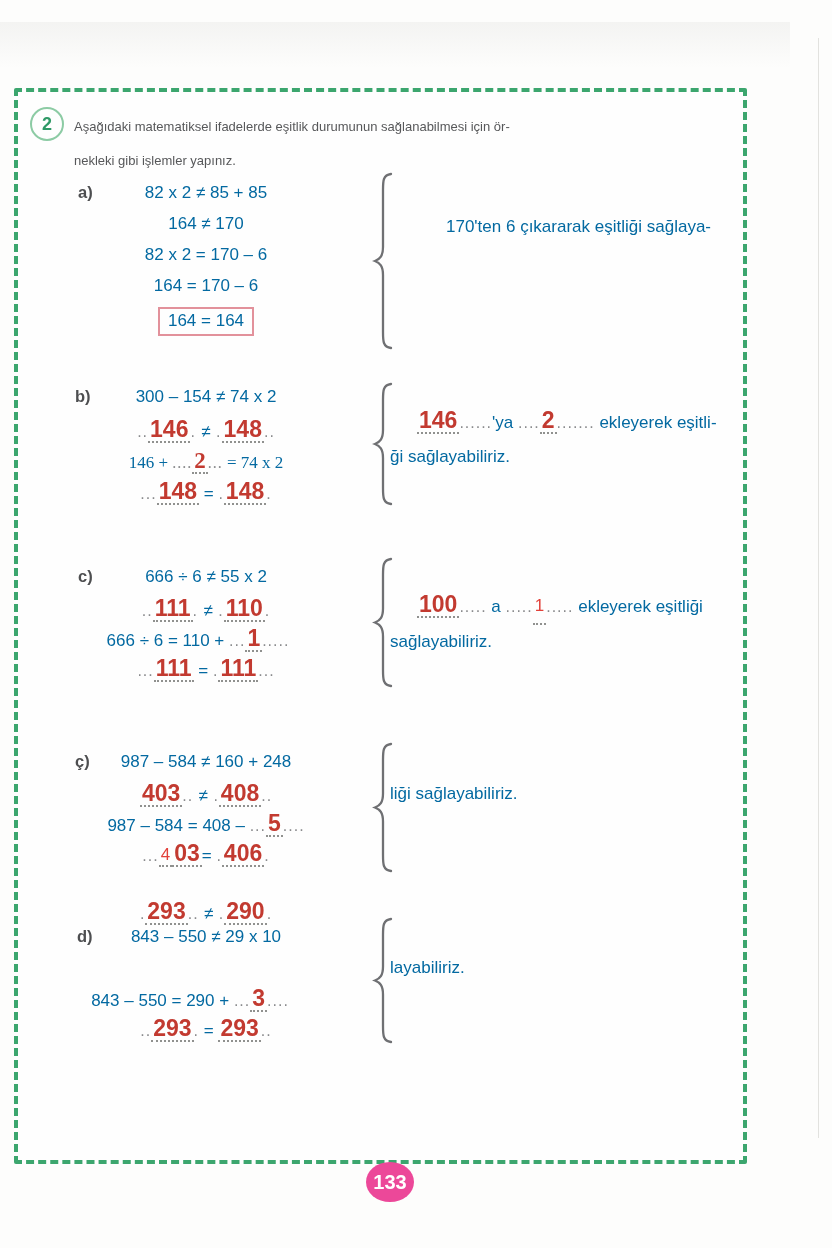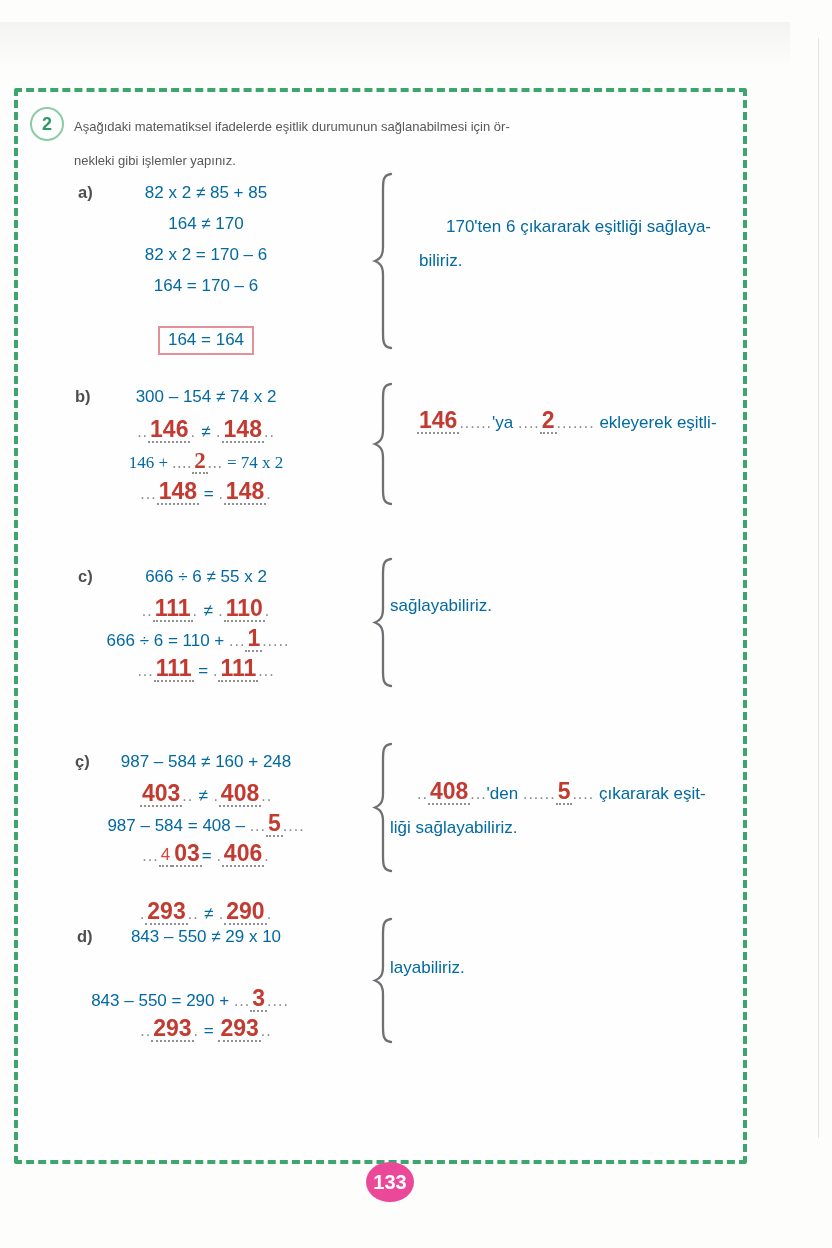--- a/index.html
+++ b/index.html
@@ -79,60 +79,60 @@
     <div>Aşağıdaki matematiksel ifadelerde eşitlik durumunun sağlanabilmesi için ör-</div>
     <div>nekleki gibi işlemler yapınız.</div>
   </div>
 
   <div id="sections">
       <div class="section-label" style="left: 78px; top: 183px;">a)</div>
       <div class="work-line" style="left: 96px; width: 220px; top: 183px;"><span class="print">82 x 2 ≠ 85 + 85</span></div>
       <div class="work-line" style="left: 96px; width: 220px; top: 214px;"><span class="print">164 ≠ 170</span></div>
       <div class="work-line" style="left: 96px; width: 220px; top: 245px;"><span class="print">82 x 2 = 170 – 6</span></div>
       <div class="work-line" style="left: 96px; width: 220px; top: 276px;"><span class="print">164 = 170 – 6</span></div>
-      <div class="work-line" style="left: 96px; width: 220px; top: 307px; margin-top: 19px;"><span class="boxed"><span class="print">164 = 164</span></span></div>
+      <div class="work-line" style="left: 96px; width: 220px; top: 307px;"><span class="boxed"><span class="print">164 = 164</span></span></div>
       <div class="brace" style="left: 372px; top: 172px;"><svg width="24" height="178">
           <path d="M 19 2 C 11 3 11 9 11 18 L 11 75 C 11 84 8 87 3 89 C 8 91 11 94 11 103 L 11 160 C 11 169 11 175 19 176" fill="none" stroke="#6f7073" stroke-width="2.3" stroke-linecap="round"></path>
         </svg></div>
       <div class="expl" style="left: 390px; top: 210px; width: 344px; margin-left: 29px;">
         <div class="line first"><span class="print">170'ten 6 çıkararak eşitliği sağlaya-</span></div>
-        <div class="line"><span class="print">biliriz.</span></div>
       </div>
       <div class="section-label" style="left: 75px; top: 387px;">b)</div>
       <div class="work-line" style="left: 96px; width: 220px; top: 387px;"><span class="print">300 – 154 ≠ 74 x 2</span></div>
       <div class="work-line" style="left: 96px; width: 220px; top: 418px;"><span class="dots">..</span><span class="red-hand">146</span><span class="dots">. </span><span class="print">≠</span><span class="dots"> .</span><span class="red-hand">148</span><span class="dots">..</span></div>
       <div class="work-line" style="left: 96px; width: 220px; top: 449px; font-family: Liberation Serif, serif;"><span class="print">146 + </span><span class="dots">....</span><span class="red-hand">2</span><span class="dots">...</span><span class="print"> = 74 x 2</span></div>
       <div class="work-line" style="left: 96px; width: 220px; top: 480px;"><span class="dots">...</span><span class="red-hand">148</span><span class="print"> = </span><span class="dots">.</span><span class="red-hand">148</span><span class="dots">.</span></div>
       <div class="brace" style="left: 372px; top: 382px;"><svg width="24" height="124">
           <path d="M 19 2 C 11 3 11 9 11 18 L 11 48 C 11 57 8 60 3 62 C 8 64 11 67 11 76 L 11 106 C 11 115 11 121 19 122" fill="none" stroke="#6f7073" stroke-width="2.3" stroke-linecap="round"></path>
         </svg></div>
       <div class="expl" style="left: 390px; top: 406px; width: 344px;">
         <div class="line first"><span class="red-hand">146</span><span class="dots">......</span><span class="print">'ya </span><span class="dots">....</span><span class="red-hand">2</span><span class="dots">.......</span><span class="print"> ekleyerek eşitli-</span></div>
+        <div class="line"><span class="print">ği sağlayabiliriz.</span></div>
       </div>
       <div class="section-label" style="left: 78px; top: 567px;">c)</div>
       <div class="work-line" style="left: 96px; width: 220px; top: 567px;"><span class="print">666 ÷ 6 ≠ 55 x 2</span></div>
       <div class="work-line" style="left: 96px; width: 220px; top: 597px;"><span class="dots">..</span><span class="red-hand">111</span><span class="dots">. </span><span class="print">≠</span><span class="dots"> .</span><span class="red-hand">110</span><span class="dots">.</span></div>
       <div class="work-line" style="left: 88px; width: 220px; top: 627px;"><span class="print">666 ÷ 6 = 110 + </span><span class="dots">...</span><span class="red-hand">1</span><span class="dots">.....</span></div>
       <div class="work-line" style="left: 96px; width: 220px; top: 657px;"><span class="dots">...</span><span class="red-hand">111</span><span class="print"> = </span><span class="dots">.</span><span class="red-hand">111</span><span class="dots">...</span></div>
       <div class="brace" style="left: 372px; top: 557px;"><svg width="24" height="131">
           <path d="M 19 2 C 11 3 11 9 11 18 L 11 51.5 C 11 60.5 8 63.5 3 65.5 C 8 67.5 11 70.5 11 79.5 L 11 113 C 11 122 11 128 19 129" fill="none" stroke="#6f7073" stroke-width="2.3" stroke-linecap="round"></path>
         </svg></div>
       <div class="expl" style="left: 390px; top: 589px; width: 344px;">
+        <div class="line first"><span class="red-hand">100</span><span class="dots">.....</span><span class="print"> a </span><span class="dots">.....</span><span class="red-thin">1</span><span class="dots">.....</span><span class="print"> ekleyerek eşitliği</span></div>
         <div class="line"><span class="print">sağlayabiliriz.</span></div>
       </div>
       <div class="section-label" style="left: 75px; top: 752px;">ç)</div>
       <div class="work-line" style="left: 96px; width: 220px; top: 752px;"><span class="print">987 – 584 ≠ 160 + 248</span></div>
       <div class="work-line" style="left: 96px; width: 220px; top: 782px;"><span class="red-hand">403</span><span class="dots">.. </span><span class="print">≠</span><span class="dots"> .</span><span class="red-hand">408</span><span class="dots">..</span></div>
       <div class="work-line" style="left: 96px; width: 220px; top: 812px;"><span class="print">987 – 584 = 408 – </span><span class="dots">...</span><span class="red-hand">5</span><span class="dots">....</span></div>
       <div class="work-line" style="left: 96px; width: 220px; top: 842px;"><span class="dots">...</span><span class="red-thin">4</span><span class="red-hand">03</span><span class="print">= </span><span class="dots">.</span><span class="red-hand">406</span><span class="dots">.</span></div>
       <div class="brace" style="left: 372px; top: 742px;"><svg width="24" height="131">
           <path d="M 19 2 C 11 3 11 9 11 18 L 11 51.5 C 11 60.5 8 63.5 3 65.5 C 8 67.5 11 70.5 11 79.5 L 11 113 C 11 122 11 128 19 129" fill="none" stroke="#6f7073" stroke-width="2.3" stroke-linecap="round"></path>
         </svg></div>
       <div class="expl" style="left: 390px; top: 777px; width: 344px;">
-        <div class="line first"><span class="dots">..</span><span class="red-hand">408</span><span class="dots">...</span><span class="print">'den </span><span class="dots">......</span><span class="red-hand">5</span><span class="dots">....</span><span class="print"> çıkararak eşit-</span></div>
         <div class="line"><span class="print">liği sağlayabiliriz.</span></div>
       </div>
       <div class="section-label" style="left: 77px; top: 927px;">d)</div>
       <div class="work-line" style="left: 96px; width: 220px; top: 927px;"><span class="print">843 – 550 ≠ 29 x 10</span></div>
       <div class="work-line" style="left: 96px; width: 220px; top: 900px;"><span class="dots">.</span><span class="red-hand">293</span><span class="dots">.. </span><span class="print">≠</span><span class="dots"> .</span><span class="red-hand">290</span><span class="dots">.</span></div>
       <div class="work-line" style="left: 80px; width: 220px; top: 987px;"><span class="print">843 – 550 = 290 + </span><span class="dots">...</span><span class="red-hand">3</span><span class="dots">....</span></div>
       <div class="work-line" style="left: 96px; width: 220px; top: 1017px;"><span class="dots">..</span><span class="red-hand">293</span><span class="dots">.</span><span class="print"> = </span><span class="red-hand">293</span><span class="dots">..</span></div>
       <div class="brace" style="left: 372px; top: 917px;"><svg width="24" height="127">
           <path d="M 19 2 C 11 3 11 9 11 18 L 11 49.5 C 11 58.5 8 61.5 3 63.5 C 8 65.5 11 68.5 11 77.5 L 11 109 C 11 118 11 124 19 125" fill="none" stroke="#6f7073" stroke-width="2.3" stroke-linecap="round"></path>
         </svg></div>

